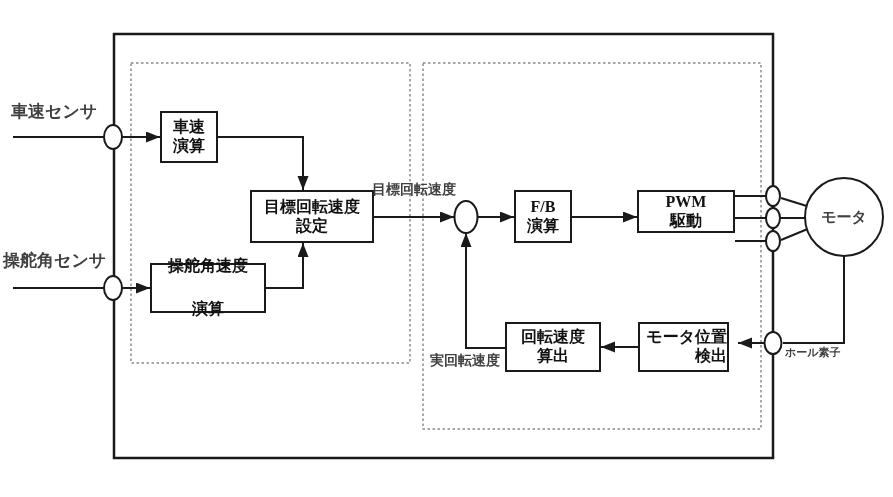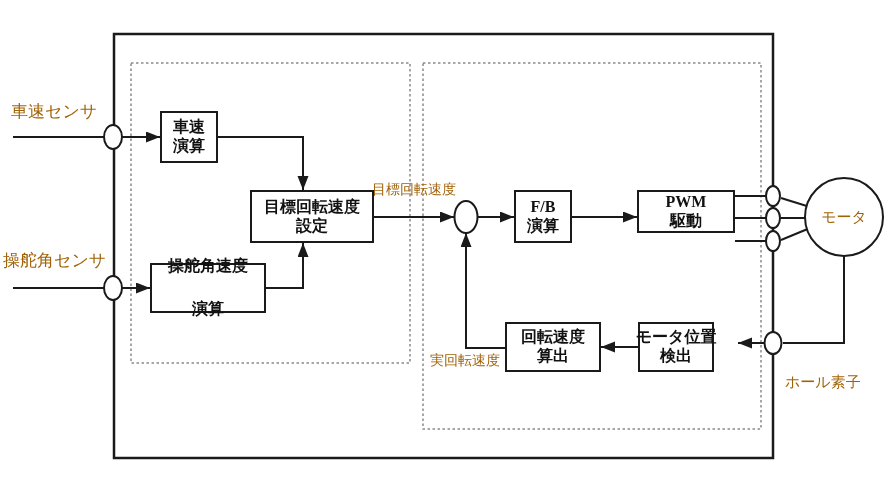--- a/index.html
+++ b/index.html
@@ -18,22 +18,22 @@
     font-weight:bold;
     font-size:16px;
     line-height:1.18;
     color:#111111;
     font-family:"Liberation Serif","DejaVu Sans",sans-serif;
     text-align:center;
     white-space:nowrap;
   }
   .flabel{
     position:absolute;
-    font-weight:normal;
-    color:#a16207;
+    font-weight:bold;
+    color:#404040;
     white-space:nowrap;
   }
   .sensor-label{font-size:17px;}
   .signal-label{font-size:14px;}
 </style>
 </head>
 <body>
 
 <div id="stage">
 
@@ -111,30 +111,30 @@
   <div class="block" style="left:637px;top:190px;width:98px;height:43px;">
     <span>PWM</span>
     <span>駆動</span>
   </div>
 
   <div class="block" style="left:505px;top:322px;width:96px;height:50px;">
     <span>回転速度</span>
     <span>算出</span>
   </div>
 
-  <div class="block" style="left:638px;top:322px;width:76px;height:50px;">
+  <div class="block" style="left:638px;top:322px;width:91px;height:50px;align-items:flex-end;">
     <span>モータ位置</span>
     <span>検出</span>
   </div>
 
   <div class="flabel sensor-label" style="left:11px;top:100px;">車速センサ</div>
 
   <div class="flabel sensor-label" style="left:3px;top:249px;">操舵角センサ</div>
 
   <div class="flabel signal-label" style="left:372px;top:181px;">目標回転速度</div>
 
   <div class="flabel signal-label" style="left:430px;top:352px;">実回転速度</div>
 
-  <div class="flabel" style="left:785px;top:345px;font-size:15px;margin-top:28px;">ホール素子</div>
+  <div class="flabel" style="left:785px;top:345px;font-size:11px;">ホール素子</div>
 
   <div class="flabel" style="left:805px;top:208px;width:78px;text-align:center;font-size:15px;">モータ</div>
 
 </div>
 
 </body></html>

